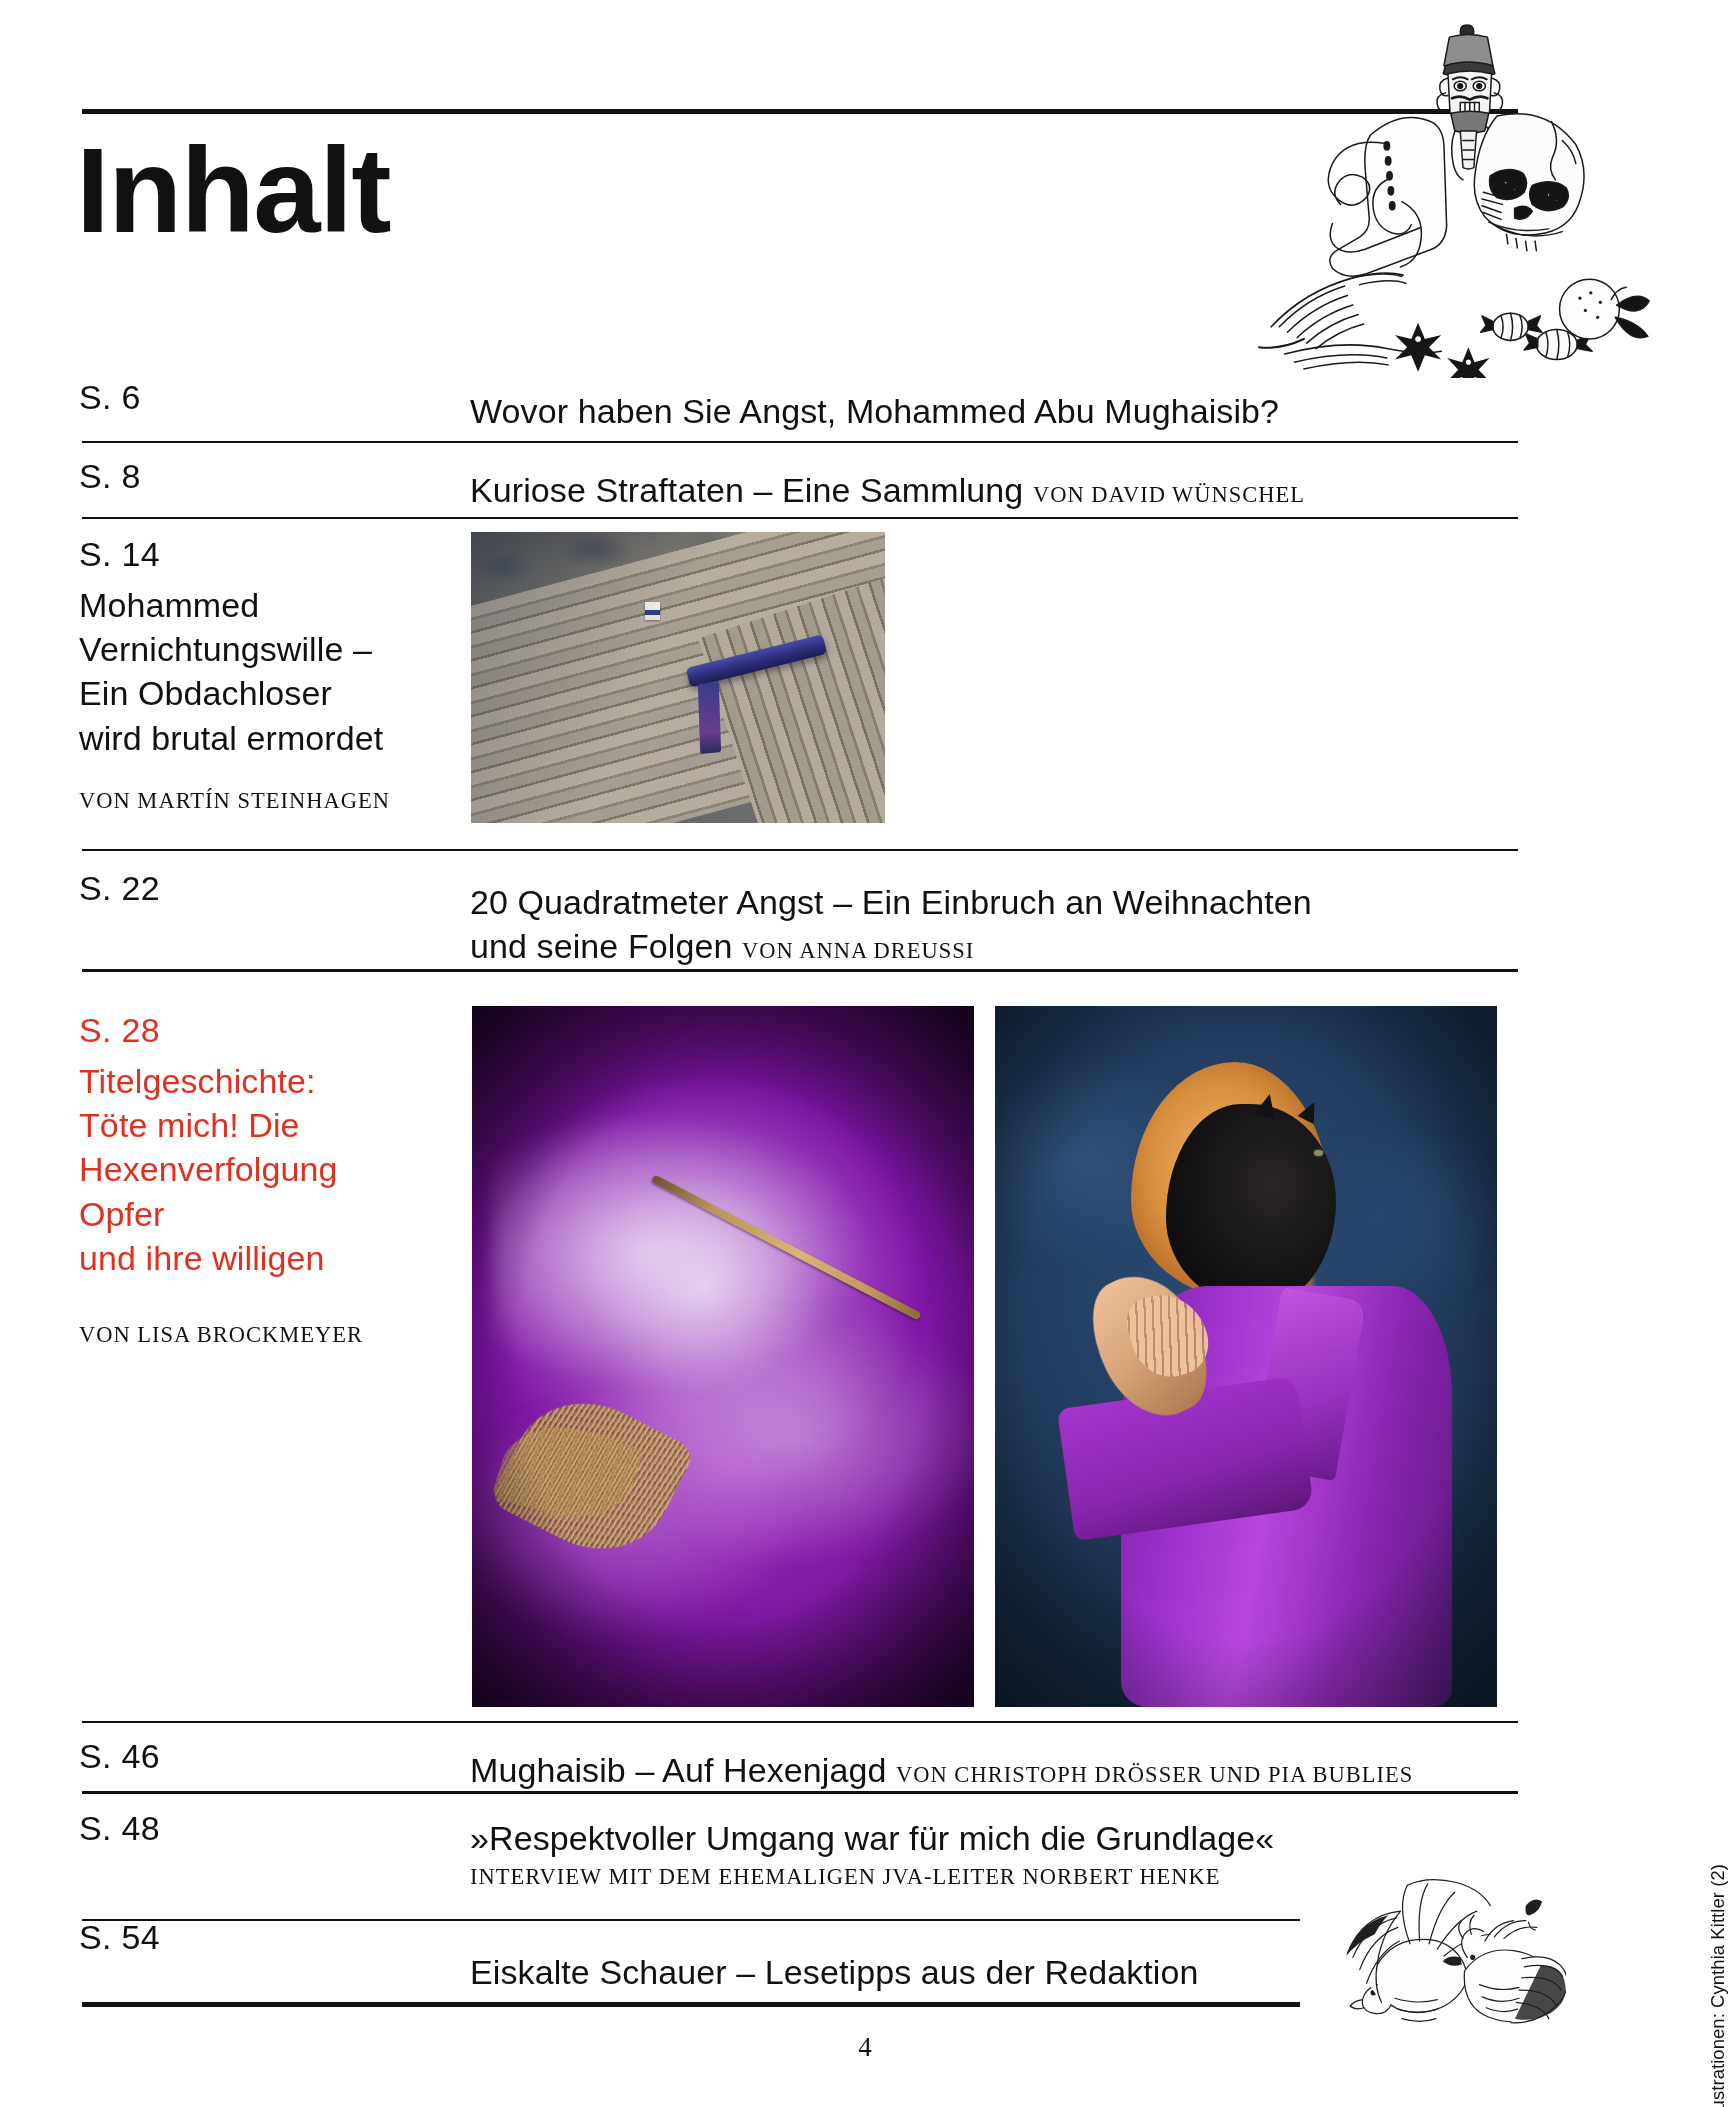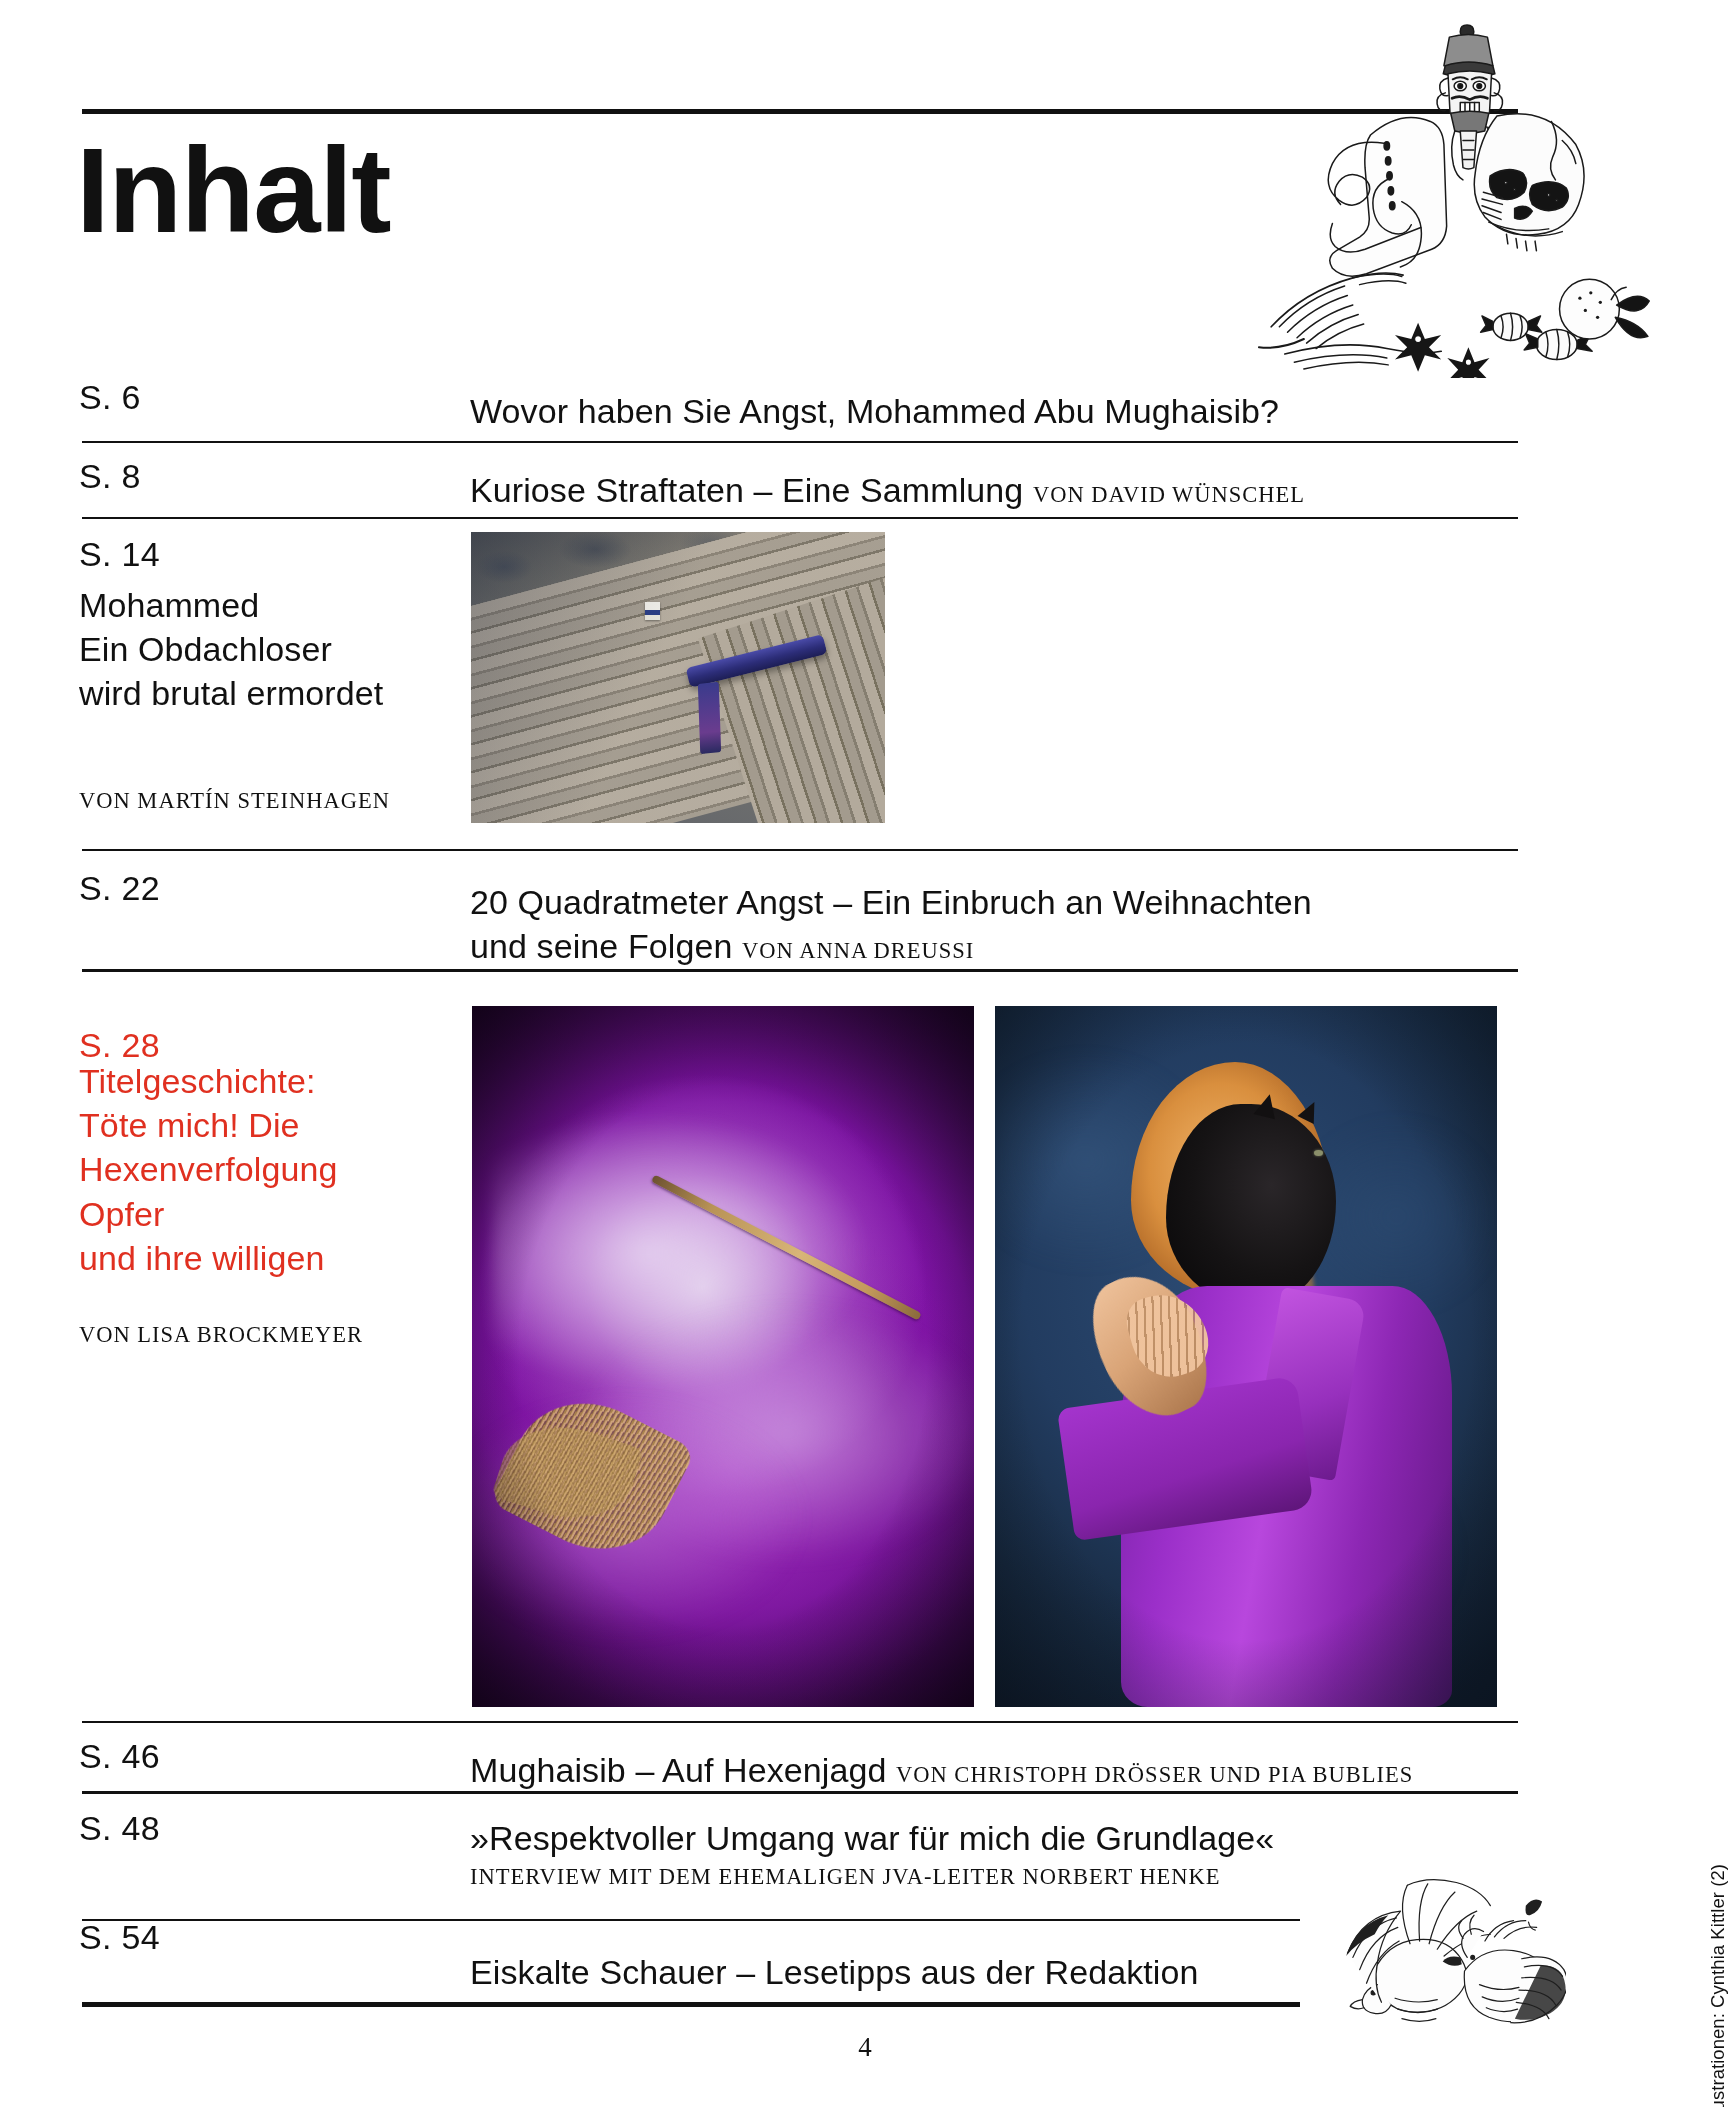--- a/index.html
+++ b/index.html
@@ -463,20 +463,21 @@
   <div class="rule thin" style="top:441px;"></div>
 
   <div class="page-ref" style="left:79px; top:457px;">S. 8</div>
   <div class="entry-title" style="left:470px; top:457px; width:1035px;"><span>Kuriose Straftaten – Eine Sammlung</span> <span class="byline">VON DAVID WÜNSCHEL</span></div>
 
   <div class="rule thin" style="top:517px;"></div>
 
   <div class="page-ref" style="left:79px; top:535px;">S. 14</div>
   <div class="left-block" style="left:79px; top:583px; width:381px;">
     <div>Mohammed</div>
+    <div>Vernichtungswille –</div>
     <div>Ein Obdachloser</div>
     <div>wird brutal ermordet</div>
   </div>
   <div class="byline-block" style="left:79px; top:788px;">VON MARTÍN STEINHAGEN</div>
 
   <div class="photo" id="photo-bench">
     <div class="cobbles"></div>
     <div class="slats"></div>
     <div class="slats2"></div>
     <div class="armrest"></div>
@@ -488,21 +489,21 @@
   <div class="rule thin" style="top:849px;"></div>
 
   <div class="page-ref" style="left:79px; top:869px;">S. 22</div>
   <div class="entry-title" style="left:470px; top:869px; width:1035px;">
     <div>20 Quadratmeter Angst – Ein Einbruch an Weihnachten</div>
     <div><span>und seine Folgen</span> <span class="byline">VON ANNA DREUSSI</span></div>
   </div>
 
   <div class="rule medium" style="top:969px;"></div>
 
-  <div class="page-ref" style="left:79px; top:1011px; color:#e03020;margin-top:15px;">S. 28</div>
+  <div class="page-ref" style="left:79px; top:1011px; color:#e03020;">S. 28</div>
   <div class="feature-text" style="left:79px; top:1059px; width:381px;">
     <div>Titelgeschichte:</div>
     <div>Töte mich! Die</div>
     <div>Hexenverfolgung</div>
     <div>Opfer</div>
     <div>und ihre willigen</div>
   </div>
   <div class="byline-block" style="left:79px; top:1322px;">VON LISA BROCKMEYER</div>
 
   <div class="photo" id="photo-broom">

